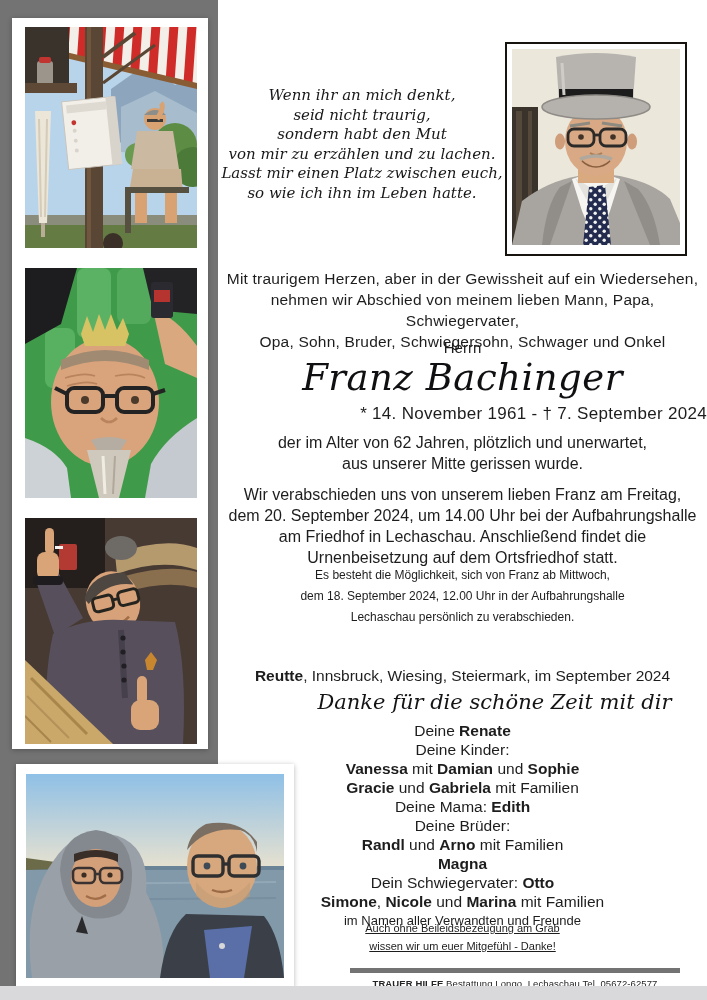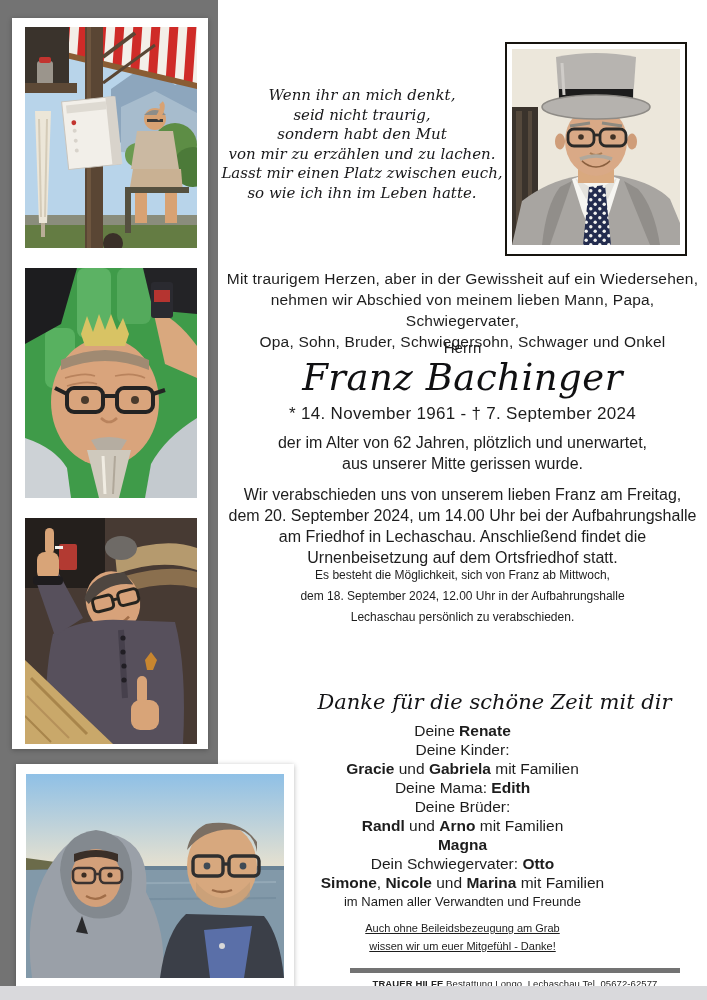--- a/index.html
+++ b/index.html
@@ -15,21 +15,21 @@
   .photo svg{display:block;}
   .portrait{position:absolute;left:505px;top:42px;background:#ffffff;border:2px solid #17140f;
             padding:5px;}
   .txt{position:absolute;text-align:center;white-space:pre-line;}
   .poem{left:212px;width:300px;top:86px;font-family:"DejaVu Serif",serif;font-style:italic;
         font-size:15px;line-height:19.5px;color:#18181a;}
   .intro{left:218px;width:489px;top:268px;font-size:15.5px;line-height:21px;letter-spacing:.2px;}
   .salutation{left:218px;width:489px;top:339px;font-size:15px;}
   .deceased-name{left:218px;width:489px;top:356px;font-family:"DejaVu Serif",serif;font-style:italic;
         font-size:37px;line-height:44px;color:#101012;letter-spacing:.5px;}
-  .dates{left:218px;width:489px;top:404px;font-size:17px;letter-spacing:.3px;}
+  .dates{left:218px;width:489px;top:404px;font-size:17px;letter-spacing:.3px;text-align:right;}
   .agetxt{left:218px;width:489px;top:432px;font-size:16px;line-height:21px;}
   .para1{left:218px;width:489px;top:484px;font-size:16px;line-height:21px;}
   .para2{left:218px;width:489px;top:565px;font-size:12px;line-height:21px;}
   .places{left:218px;width:489px;top:667px;font-size:15.5px;white-space:normal;}
   .thanks{left:218px;width:489px;top:690px;font-family:"DejaVu Serif",serif;font-style:italic;
         font-size:21px;color:#141416;padding-left:32px;}
   .family{left:218px;width:489px;top:721px;font-size:15.5px;line-height:19px;white-space:normal;}
   .fam-small{font-size:13px;}
   .condolence{left:218px;width:489px;top:919px;font-size:11px;line-height:18px;text-decoration:underline;}
   .footer{left:350px;width:330px;top:968px;border-top:5px solid #737373;padding-top:5px;
@@ -288,25 +288,27 @@
 aus unserer Mitte gerissen wurde.</div>
 
   <div class="txt para1">Wir verabschieden uns von unserem lieben Franz am Freitag,
 dem 20. September 2024, um 14.00 Uhr bei der Aufbahrungshalle
 am Friedhof in Lechaschau. Anschließend findet die
 Urnenbeisetzung auf dem Ortsfriedhof statt.</div>
   <div class="txt para2">Es besteht die Möglichkeit, sich von Franz ab Mittwoch,
 dem 18. September 2024, 12.00 Uhr in der Aufbahrungshalle
 Lechaschau persönlich zu verabschieden.</div>
 
+  <div class="txt places"><span class="b">Reutte</span><span>, Innsbruck, Wiesing, Steiermark, im September 2024</span></div>
   <div class="txt thanks">Danke für die schöne Zeit mit dir</div>
 
   <div class="txt family">
       <div><span>Deine </span><span class="b">Renate</span></div>
       <div><span>Deine Kinder:</span></div>
+      <div><span class="b">Vanessa</span><span> mit </span><span class="b">Damian</span><span> und </span><span class="b">Sophie</span></div>
       <div><span class="b">Gracie</span><span> und </span><span class="b">Gabriela</span><span> mit Familien</span></div>
       <div><span>Deine Mama: </span><span class="b">Edith</span></div>
       <div><span>Deine Brüder:</span></div>
       <div><span class="b">Randl</span><span> und </span><span class="b">Arno</span><span> mit Familien</span></div>
       <div><span class="b">Magna</span></div>
       <div><span>Dein Schwiegervater: </span><span class="b">Otto</span></div>
       <div><span class="b">Simone</span><span>, </span><span class="b">Nicole</span><span> und </span><span class="b">Marina</span><span> mit Familien</span></div>
       <div class="fam-small"><span>im Namen aller Verwandten und Freunde</span></div>
     </div>
 

